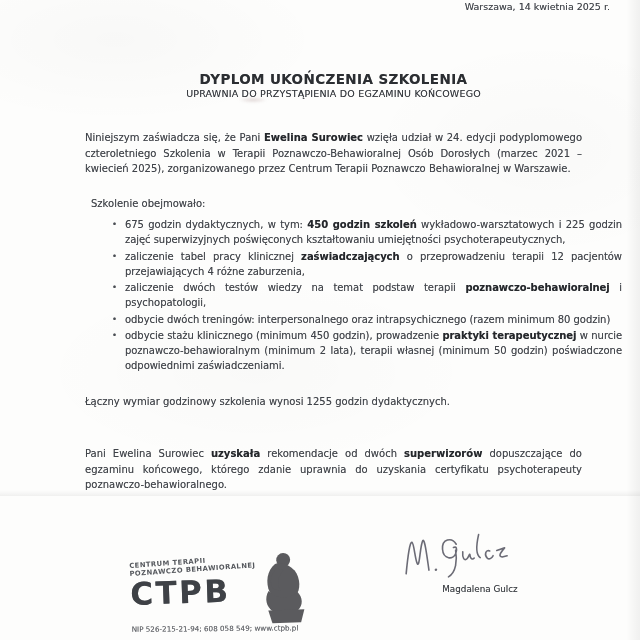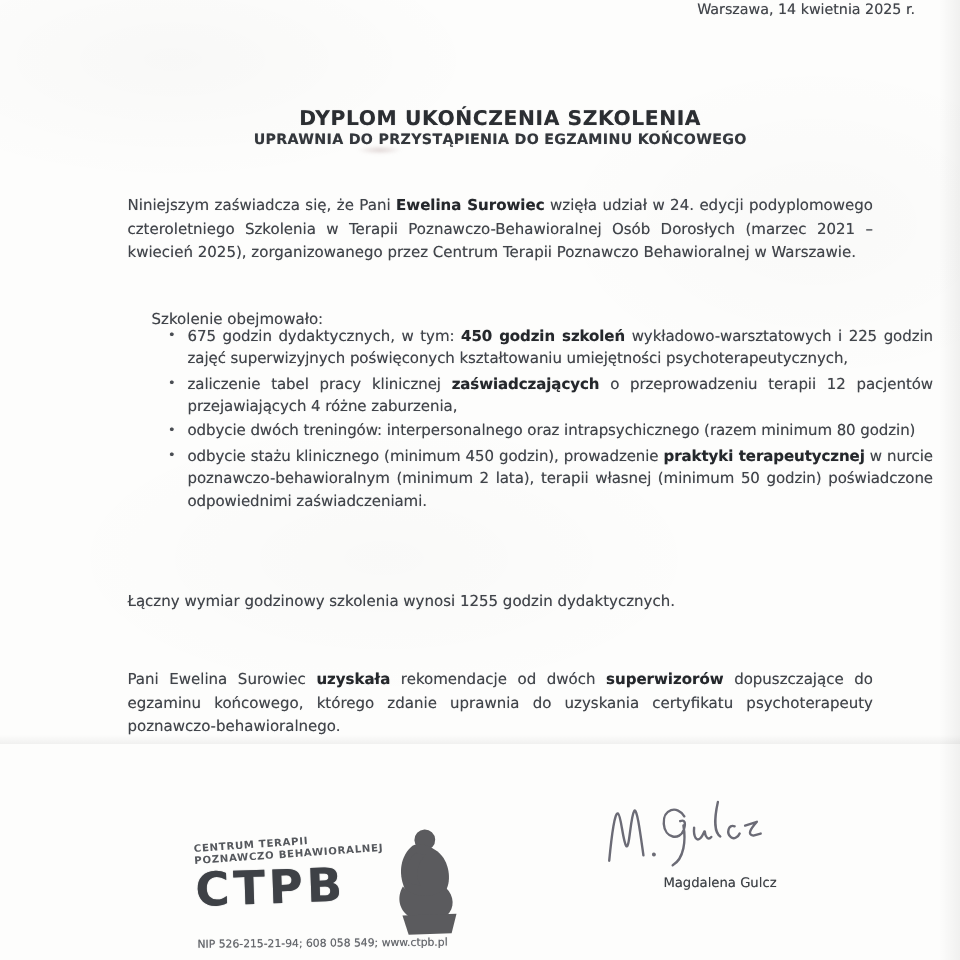--- a/index.html
+++ b/index.html
@@ -20,28 +20,28 @@
     background:linear-gradient(to right, rgba(0,0,0,0), rgba(0,0,0,0.05));}
   .bottom-shade{position:absolute;left:0;bottom:0;width:640px;height:6px;
     background:linear-gradient(to bottom, rgba(0,0,0,0), rgba(0,0,0,0.05));}
   .scan-text{text-shadow:0 0 0.45px rgba(70,70,75,0.55);}
   .b{font-weight:bold;color:#24272b;}
 
   .date{position:absolute;top:1px;right:30px;font-size:9.5px;}
   .title{position:absolute;top:71px;left:85px;width:497px;text-align:center;
     font-size:13.5px;font-weight:bold;letter-spacing:0.4px;color:#2b2e32;}
   .subtitle{position:absolute;top:88px;left:85px;width:497px;text-align:center;
-    font-size:9.5px;font-weight:bold;letter-spacing:0.2px;color:#33373c;}
+    font-size:9.5px;font-weight:normal;letter-spacing:0.2px;color:#33373c;}
   .smudge{position:absolute;left:238px;top:97px;width:30px;height:6px;
     background:radial-gradient(ellipse, rgba(150,115,115,0.28), transparent 70%);
     filter:blur(1px);}
 
   .bodytext{font-size:10px;line-height:15.5px;}
   .intro{position:absolute;top:130px;left:85px;width:497px;text-align:justify;margin:0;}
-  .list-heading{position:absolute;top:190px;left:85px;margin:16px;}
+  .list-heading{position:absolute;top:190px;left:85px;margin:6px;}
   ul.bullets{position:absolute;top:217px;left:85px;width:497px;margin:0;
     padding:0 0 0 40px;list-style:none;line-height:15px;}
   ul.bullets li{position:relative;text-align:justify;margin-bottom:1.5px;letter-spacing:-0.05px;}
   ul.bullets li::before{content:"•";position:absolute;left:-13px;top:0;font-size:8.5px;color:#4a4e54;}
   .summary{position:absolute;top:394px;left:85px;width:497px;margin:0;}
   .closing{position:absolute;top:446px;left:85px;width:497px;text-align:justify;margin:0;}
 
   .sig-block{position:absolute;left:340px;top:583px;width:280px;text-align:center;
     font-size:8.8px;line-height:13px;color:#3c4045;}
   .sig-hand{position:absolute;left:395px;top:526px;transform:rotate(-4deg);}
@@ -66,20 +66,21 @@
   <div class="subtitle scan-text">UPRAWNIA DO PRZYSTĄPIENIA DO EGZAMINU KOŃCOWEGO</div>
   <div class="smudge"></div>
 
   <p class="intro bodytext scan-text"><span>Niniejszym zaświadcza się, że Pani </span><span class="b">Ewelina Surowiec</span><span> wzięła udział w 24. edycji podyplomowego czteroletniego Szkolenia w Terapii Poznawczo-Behawioralnej Osób Dorosłych (marzec 2021 – kwiecień 2025), zorganizowanego przez Centrum Terapii Poznawczo Behawioralnej w Warszawie.</span></p>
 
   <p class="list-heading bodytext scan-text">Szkolenie obejmowało:</p>
 
   <ul class="bullets bodytext scan-text">
       <li><span>675 godzin dydaktycznych, w tym: </span><span class="b">450 godzin szkoleń</span><span> wykładowo-warsztatowych i 225 godzin zajęć superwizyjnych poświęconych kształtowaniu umiejętności psychoterapeutycznych,</span></li>
       <li><span>zaliczenie tabel pracy klinicznej </span><span class="b">zaświadczających</span><span> o przeprowadzeniu terapii 12 pacjentów przejawiających 4 różne zaburzenia,</span></li>
+      <li><span>zaliczenie dwóch testów wiedzy na temat podstaw terapii </span><span class="b">poznawczo-behawioralnej</span><span> i psychopatologii,</span></li>
       <li><span>odbycie dwóch treningów: interpersonalnego oraz intrapsychicznego (razem minimum 80 godzin)</span></li>
       <li><span>odbycie stażu klinicznego (minimum 450 godzin), prowadzenie </span><span class="b">praktyki terapeutycznej</span><span> w nurcie poznawczo-behawioralnym (minimum 2 lata), terapii własnej (minimum 50 godzin) poświadczone odpowiednimi zaświadczeniami.</span></li>
     </ul>
 
   <p class="summary bodytext scan-text">Łączny wymiar godzinowy szkolenia wynosi 1255 godzin dydaktycznych.</p>
 
   <p class="closing bodytext scan-text"><span>Pani Ewelina Surowiec </span><span class="b">uzyskała</span><span> rekomendacje od dwóch </span><span class="b">superwizorów</span><span> dopuszczające do egzaminu końcowego, którego zdanie uprawnia do uzyskania certyfikatu psychoterapeuty poznawczo-behawioralnego.</span></p>
 
   <div class="sig-hand" aria-label="M. Gulcz">
     <svg width="130" height="55" viewBox="0 0 130 55">

